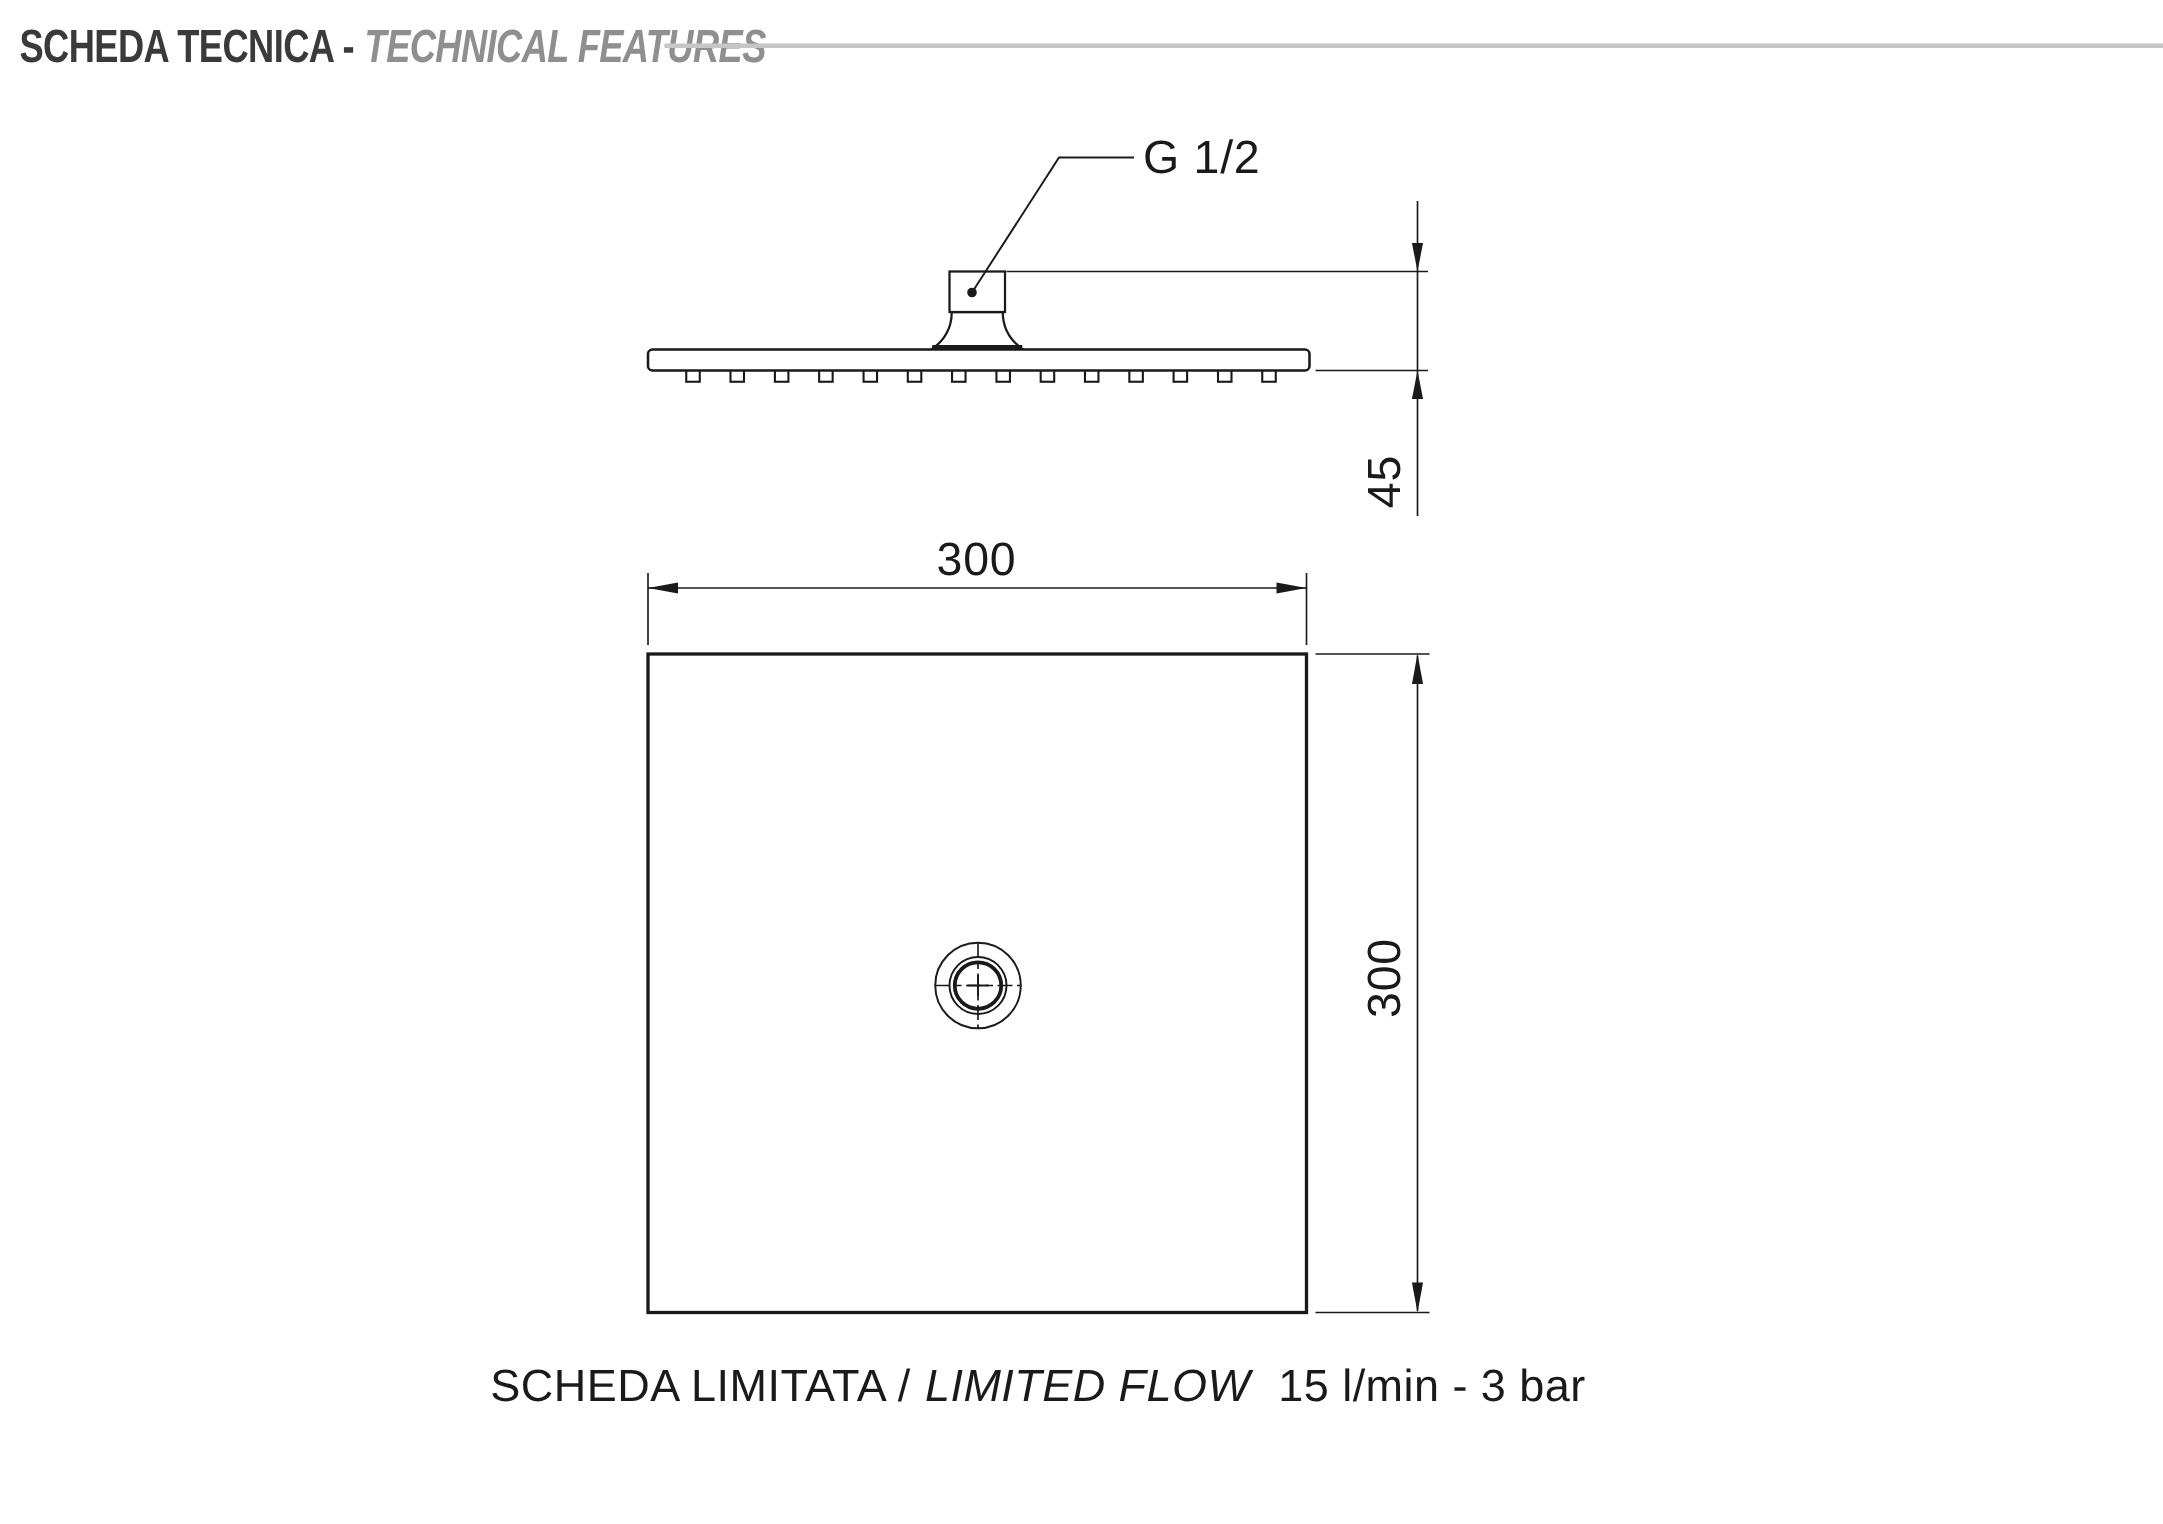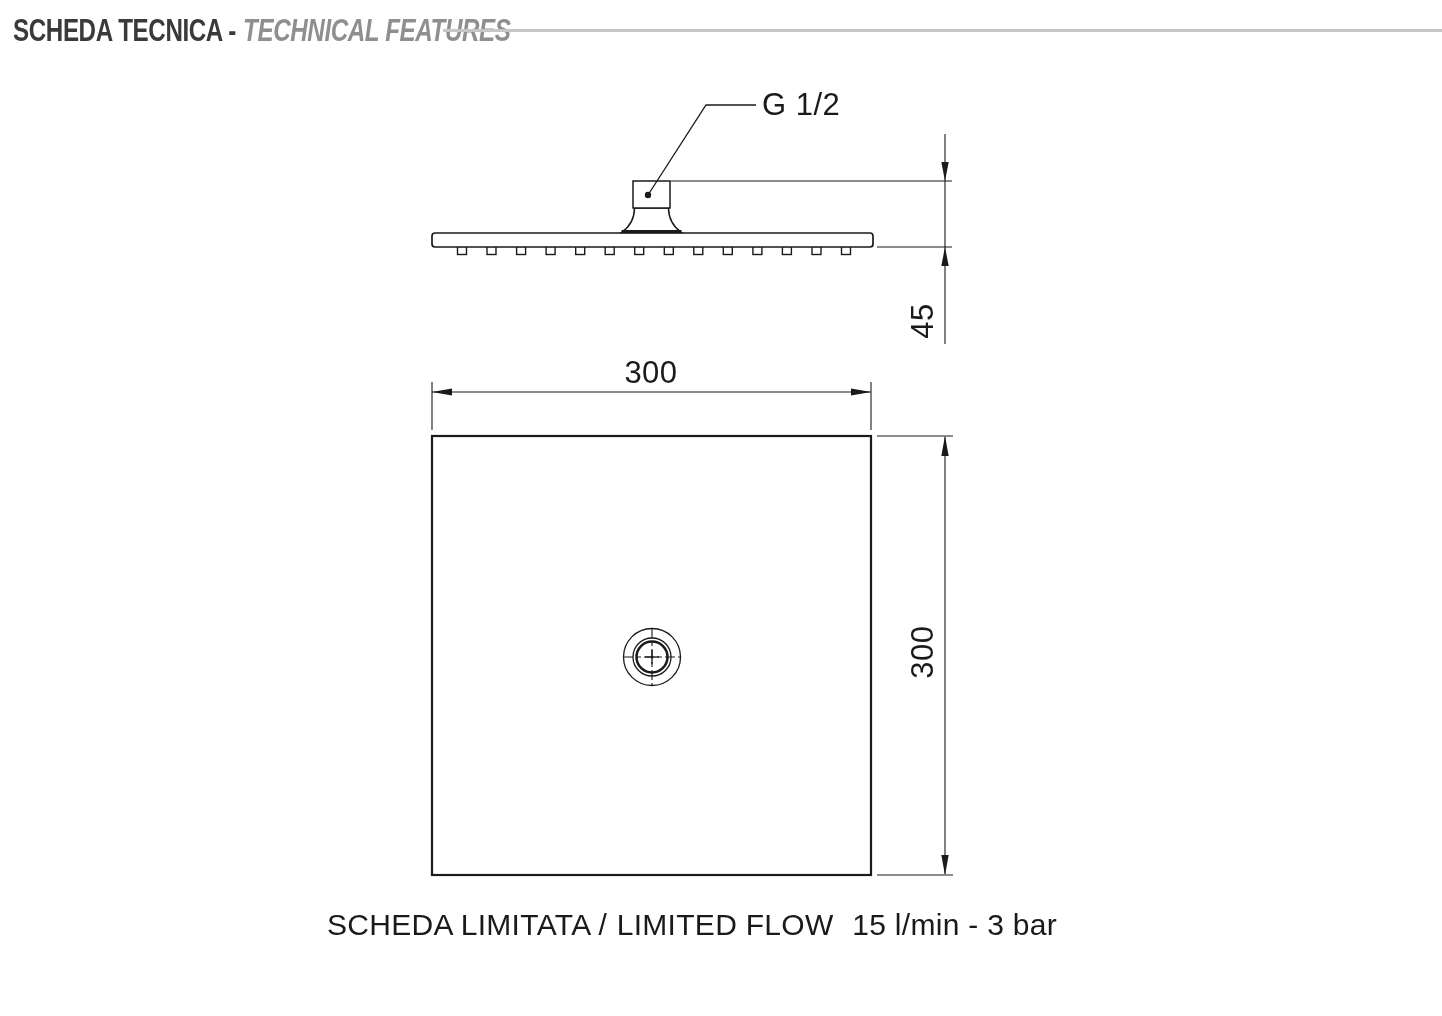--- a/index.html
+++ b/index.html
@@ -65,21 +65,21 @@
     position: absolute;
     top: 908px;
     left: 692px;
     transform: translateX(-50%);
     white-space: nowrap;
     font-size: 30px;
     color: #1a1a1a;
     letter-spacing: 0.3px;
   }
   .caption .it { font-style: normal; }
-  .caption .en { margin-left: 0.32em; margin-top: 45px; }
+  .caption .en { font-style: italic; margin-left: 0.32em; margin-top: 45px; }
   .caption .specs { font-style: normal; margin-left: 0.62em; }
 </style>
 </head>
 <body>
 
 <div class="page">
 
   <div class="header">
     <span class="primary">SCHEDA TECNICA -</span><span class="secondary">TECHNICAL FEATURES</span>
   </div>

